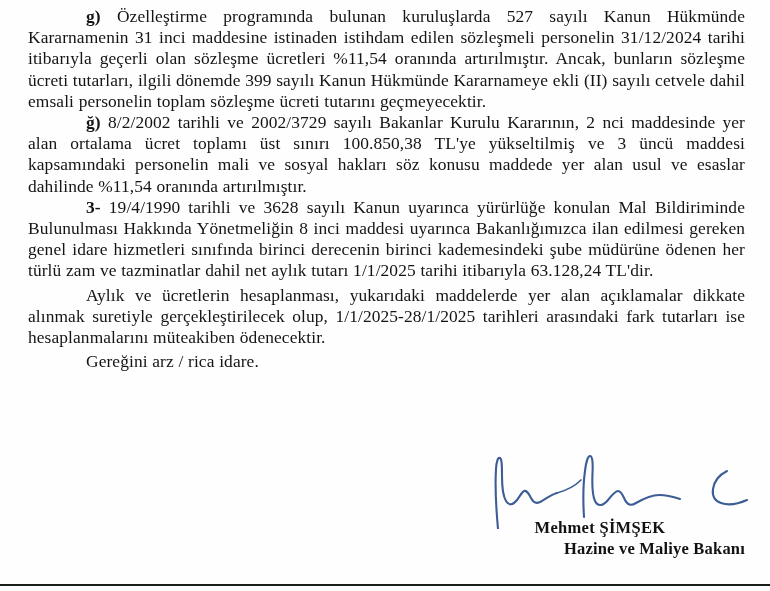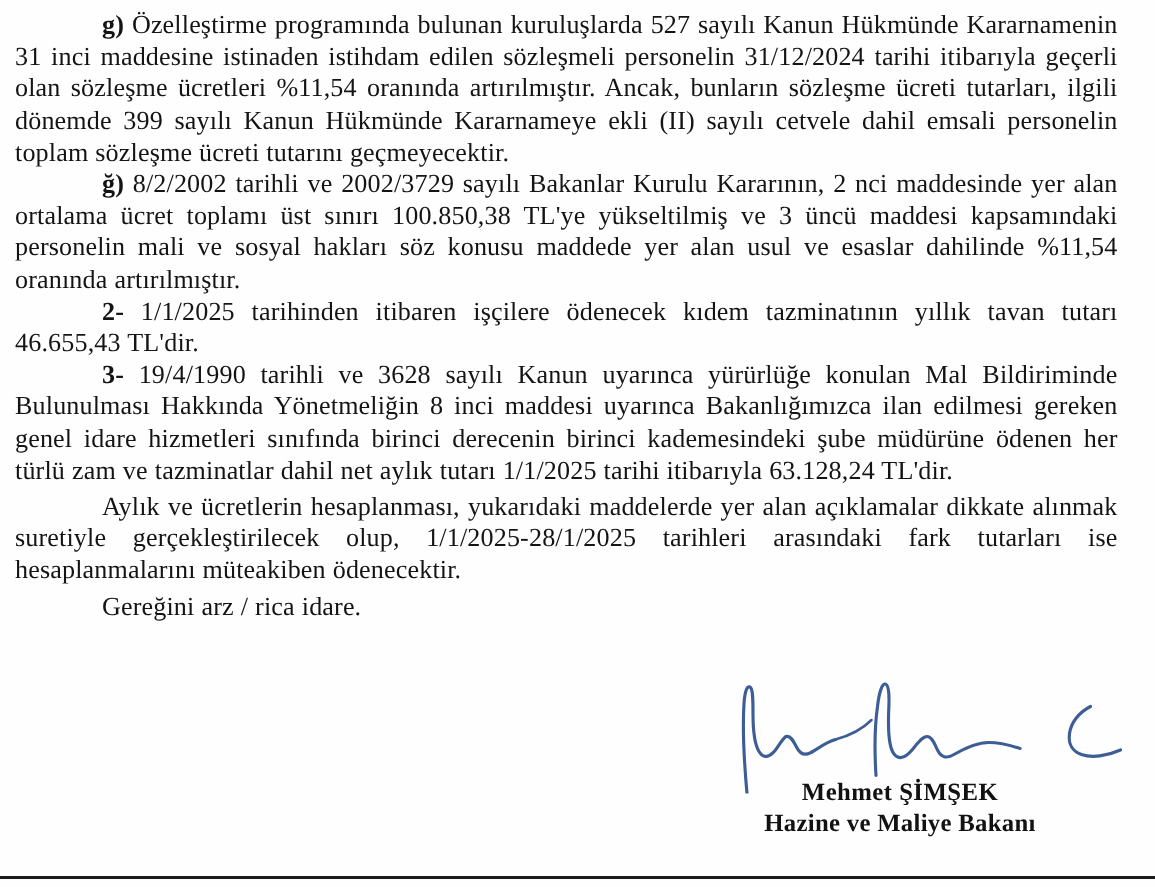--- a/index.html
+++ b/index.html
@@ -25,20 +25,21 @@
     background: #fefefe;
   }
 
   .body-text {
     font-size: 17.4px;
     line-height: 21.2px;
     text-align: justify;
     text-justify: inter-word;
     letter-spacing: 0.1px;
     word-spacing: 0.2px;
+    margin-left: 18px;
   }
 
   .para {
     margin: 0;
     text-indent: 58px;
     text-align: justify;
   }
 
   .marker {
     font-weight: bold;
@@ -65,20 +66,21 @@
     text-align: center;
     font-family: "Liberation Serif", "DejaVu Serif", serif;
     font-weight: bold;
     font-size: 16.5px;
     line-height: 21px;
     color: #121212;
     letter-spacing: 0.3px;
   }
   .sign-name-2 {
     letter-spacing: 0.2px;
+    text-align: right;
   }
 
   .bottom-rule {
     position: absolute;
     left: 0;
     top: 584px;
     width: 770px;
     height: 2px;
     background: #1b1b1b;
   }
@@ -89,21 +91,20 @@
 <body>
 
 <div class="page">
 
   <div class="body-text">
 
     <p class="para"><span class="marker">g)</span><span> Özelleştirme programında bulunan kuruluşlarda 527 sayılı Kanun Hükmünde Kararnamenin 31 inci maddesine istinaden istihdam edilen sözleşmeli personelin 31/12/2024 tarihi itibarıyla geçerli olan sözleşme ücretleri %11,54 oranında artırılmıştır. Ancak, bunların sözleşme ücreti tutarları, ilgili dönemde 399 sayılı Kanun Hükmünde Kararnameye ekli (II) sayılı cetvele dahil emsali personelin toplam sözleşme ücreti tutarını geçmeyecektir.</span></p>
 
     <p class="para"><span class="marker">ğ)</span><span> 8/2/2002 tarihli ve 2002/3729 sayılı Bakanlar Kurulu Kararının, 2 nci maddesinde yer alan ortalama ücret toplamı üst sınırı 100.850,38 TL'ye yükseltilmiş ve 3 üncü maddesi kapsamındaki personelin mali ve sosyal hakları söz konusu maddede yer alan usul ve esaslar dahilinde %11,54 oranında artırılmıştır.</span></p>
 
-    <p class="para"><span class="marker">2-</span><span> 1/1/2025 tarihinden itibaren işçilere ödenecek kıdem tazminatının yıllık tavan tutarı 46.655,43 TL'dir.</span></p>
 
     <p class="para"><span class="marker">3-</span><span> 19/4/1990 tarihli ve 3628 sayılı Kanun uyarınca yürürlüğe konulan Mal Bildiriminde Bulunulması Hakkında Yönetmeliğin 8 inci maddesi uyarınca Bakanlığımızca ilan edilmesi gereken genel idare hizmetleri sınıfında birinci derecenin birinci kademesindeki şube müdürüne ödenen her türlü zam ve tazminatlar dahil net aylık tutarı 1/1/2025 tarihi itibarıyla 63.128,24 TL'dir.</span></p>
 
     <div class="spacer-sm"></div>
 
     <p class="para"><span>Aylık ve ücretlerin hesaplanması, yukarıdaki maddelerde yer alan açıklamalar dikkate alınmak suretiyle gerçekleştirilecek olup, 1/1/2025-28/1/2025 tarihleri arasındaki fark tutarları ise hesaplanmalarını müteakiben ödenecektir.</span></p>
 
     <div class="spacer-sm"></div>
 
     <p class="para"><span>Gereğini arz / rica idare.</span></p>

